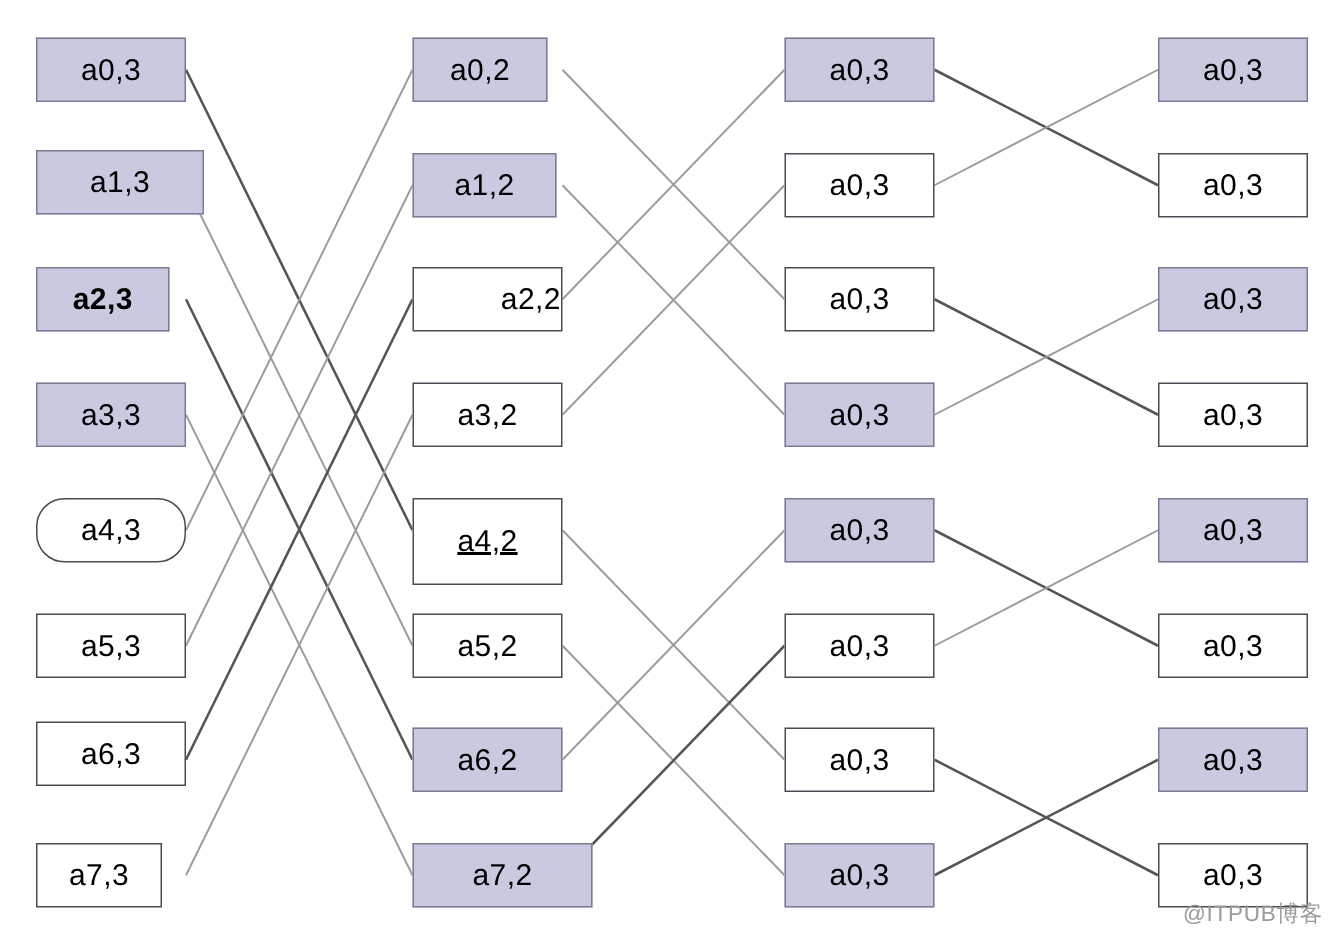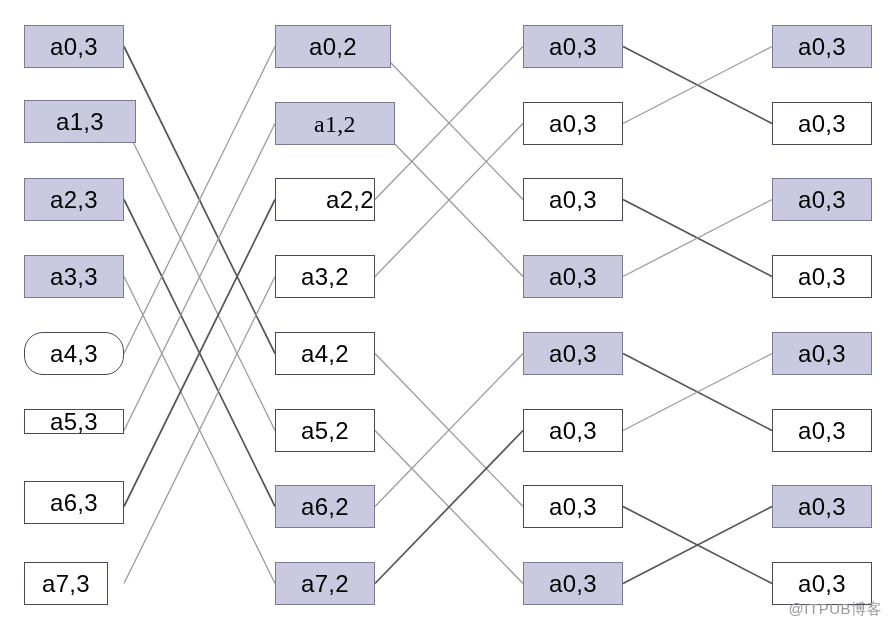--- a/index.html
+++ b/index.html
@@ -16,21 +16,21 @@
     left:0;top:0;
     width:890px;height:623px;
   }
   .node-box{
     position:absolute;
     box-sizing:border-box;
     border:1.6px solid #4a4a55;
     display:flex;
     align-items:center;
     justify-content:center;
-    font-size:24px;
+    font-size:20px;
     color:#000;
     letter-spacing:0.3px;
     line-height:1;
     background:#ffffff;
   }
   .node-box.highlight{
     background:#c9c9e0;
     border-color:#7a7a96;
   }
   #edge-layer{
@@ -79,60 +79,60 @@
       <line x1="623" y1="506.5" x2="772" y2="583.5" stroke="#555555" stroke-width="1.7"></line>
       <line x1="623" y1="583.5" x2="772" y2="506.5" stroke="#555555" stroke-width="1.7"></line>
     </svg>
   <div id="node-layer">
       <div class="node-box highlight" style="left: 24px; top: 25px; width: 100px; height: 43px;">
         <span>a0,3</span>
       </div>
       <div class="node-box highlight" style="left: 24px; top: 100px; width: 112px; height: 43px;">
         <span>a1,3</span>
       </div>
-      <div class="node-box highlight" style="left: 24px; top: 178px; width: 100px; height: 43px;">
+      <div class="node-box highlight" style="left: 24px; top: 178px; width: 89px; height: 43px; font-weight: bold;">
         <span>a2,3</span>
       </div>
       <div class="node-box highlight" style="left: 24px; top: 255px; width: 100px; height: 43px; justify-content: center;">
         <span>a3,3</span>
       </div>
       <div class="node-box" style="left: 24px; top: 332px; width: 100px; height: 43px; border-radius: 19px;">
         <span>a4,3</span>
       </div>
-      <div class="node-box" style="left: 24px; top: 409px; width: 100px; height: 25px;">
+      <div class="node-box" style="left: 24px; top: 409px; width: 100px; height: 43px;">
         <span>a5,3</span>
       </div>
       <div class="node-box" style="left: 24px; top: 481px; width: 100px; height: 43px;">
         <span>a6,3</span>
       </div>
       <div class="node-box" style="left: 24px; top: 562px; width: 84px; height: 43px;">
         <span>a7,3</span>
       </div>
-      <div class="node-box highlight" style="left: 275px; top: 25px; width: 116px; height: 43px;">
+      <div class="node-box highlight" style="left: 275px; top: 25px; width: 90px; height: 43px;">
         <span>a0,2</span>
       </div>
-      <div class="node-box highlight" style="left: 275px; top: 102px; width: 120px; height: 43px; font-family: Liberation Serif, serif;">
+      <div class="node-box highlight" style="left: 275px; top: 102px; width: 96px; height: 43px;">
         <span>a1,2</span>
       </div>
       <div class="node-box" style="left: 275px; top: 178px; width: 100px; height: 43px; justify-content: flex-end;">
         <span>a2,2</span>
       </div>
       <div class="node-box" style="left: 275px; top: 255px; width: 100px; height: 43px;">
         <span>a3,2</span>
       </div>
-      <div class="node-box" style="left: 275px; top: 332px; width: 100px; height: 43px;">
+      <div class="node-box" style="left: 275px; top: 332px; width: 100px; height: 58px; text-decoration: underline;">
         <span>a4,2</span>
       </div>
       <div class="node-box" style="left: 275px; top: 409px; width: 100px; height: 43px;">
         <span>a5,2</span>
       </div>
       <div class="node-box highlight" style="left: 275px; top: 485px; width: 100px; height: 43px;">
         <span>a6,2</span>
       </div>
-      <div class="node-box highlight" style="left: 275px; top: 562px; width: 100px; height: 43px;">
+      <div class="node-box highlight" style="left: 275px; top: 562px; width: 120px; height: 43px;">
         <span>a7,2</span>
       </div>
       <div class="node-box highlight" style="left: 523px; top: 25px; width: 100px; height: 43px;">
         <span>a0,3</span>
       </div>
       <div class="node-box" style="left: 523px; top: 102px; width: 100px; height: 43px;">
         <span>a0,3</span>
       </div>
       <div class="node-box" style="left: 523px; top: 178px; width: 100px; height: 43px;">
         <span>a0,3</span>

